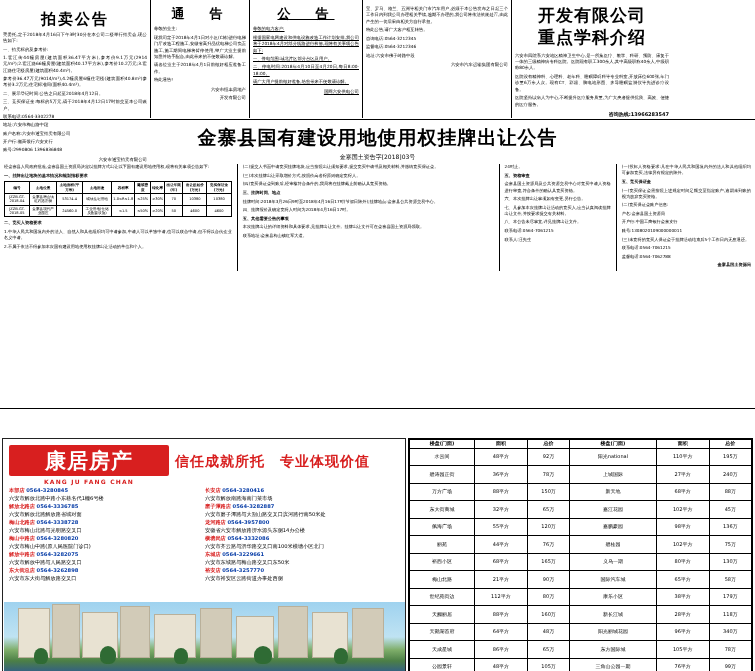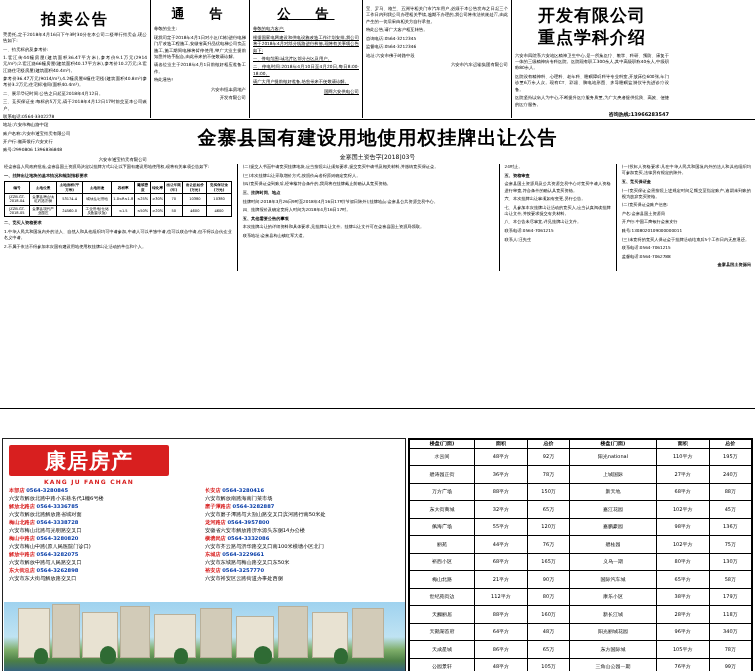--- a/index.html
+++ b/index.html
@@ -261,20 +261,21 @@
     </div>
   </div>
 
   <div class="bottom">
 
     <div class="ad">
       <div class="ad-logo">
         <div class="logo-box">康居房产</div>
         <div class="logo-en">KANG JU FANG CHAN</div>
       </div>
+      <div class="ad-slogan">信任成就所托　专业体现价值</div>
 
       <div class="ad-cols">
         <div class="ad-col">
           <div class="ad-row"><span class="ad-br">本部店</span> <span class="ad-ph">0564-3280845</span></div>
           <div class="ad-row ad-addr">六安市解放北路中路小东巷名代1幢6号楼</div>
           <div class="ad-row"><span class="ad-br">解放北路店</span> <span class="ad-ph">0564-3336785</span></div>
           <div class="ad-row ad-addr">六安市解放北路解放路省城对面</div>
           <div class="ad-row"><span class="ad-br">梅山北路店</span> <span class="ad-ph">0564-3338728</span></div>
           <div class="ad-row ad-addr">六安市梅山北路与光明路交叉口</div>
           <div class="ad-row"><span class="ad-br">梅山中路店</span> <span class="ad-ph">0564-3280820</span></div>

